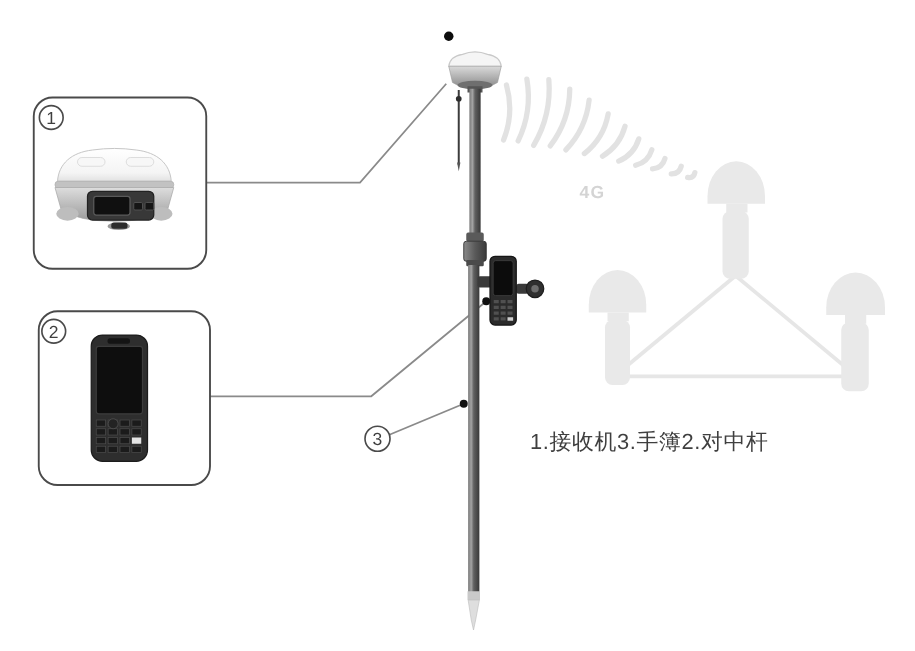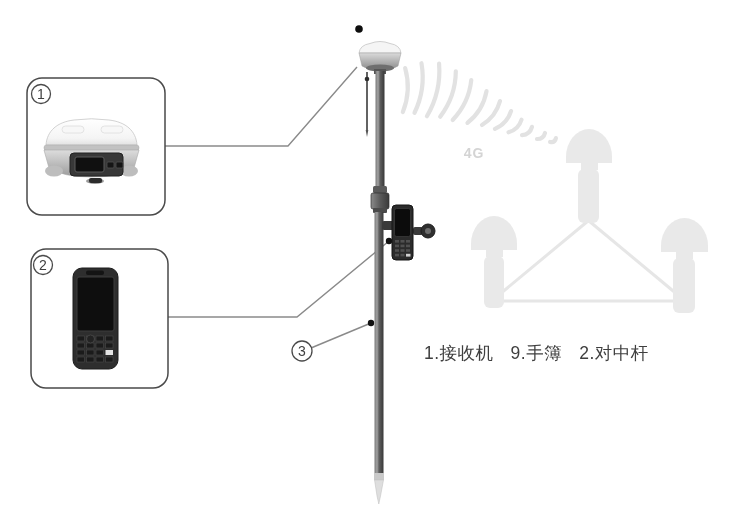--- a/index.html
+++ b/index.html
@@ -4,21 +4,21 @@
 <style>
   html,body{margin:0;padding:0;background:#fff;}
   .stage{
     position:relative;width:732px;height:521px;background:#ffffff;overflow:hidden;
     font-family:"Liberation Sans",sans-serif;
   }
   .stage svg{position:absolute;left:0;top:0;}
   .cnum{font:14px "Liberation Sans",sans-serif;fill:#3f3f3f;text-anchor:middle;}
   .sig4g{font:bold 14px "Liberation Sans",sans-serif;fill:#d4d4d4;text-anchor:middle;letter-spacing:1px;}
   .caption{
-    position:absolute;left:424px;top:342px;display:flex;gap:17px;
+    position:absolute;left:424px;top:342px;display:flex;
     font-size:17.5px;line-height:22px;color:#3f3f3f;letter-spacing:.5px;white-space:nowrap;
   }
 </style>
 </head>
 <body>
 
 <div class="stage">
 
 <svg width="732" height="521" viewBox="0 0 732 521">
   <defs>
@@ -205,17 +205,17 @@
 
     <g>
       <rect x="374" y="473" width="10" height="7" fill="#c9c9c9"></rect>
       <path d="M 374.5 480 L 383.5 480 L 380.5 496 L 378.8 504 L 377 496 Z" fill="#dedede" stroke="#bdbdbd" stroke-width="0.5"></path>
     </g>
   </g>
 </svg>
 
 <div class="caption">
   <span>1.接收机</span>
-  <span>9.手簿</span>
+  <span>3.手簿</span>
   <span>2.对中杆</span>
 </div>
 
 </div>
 
 </body></html>

